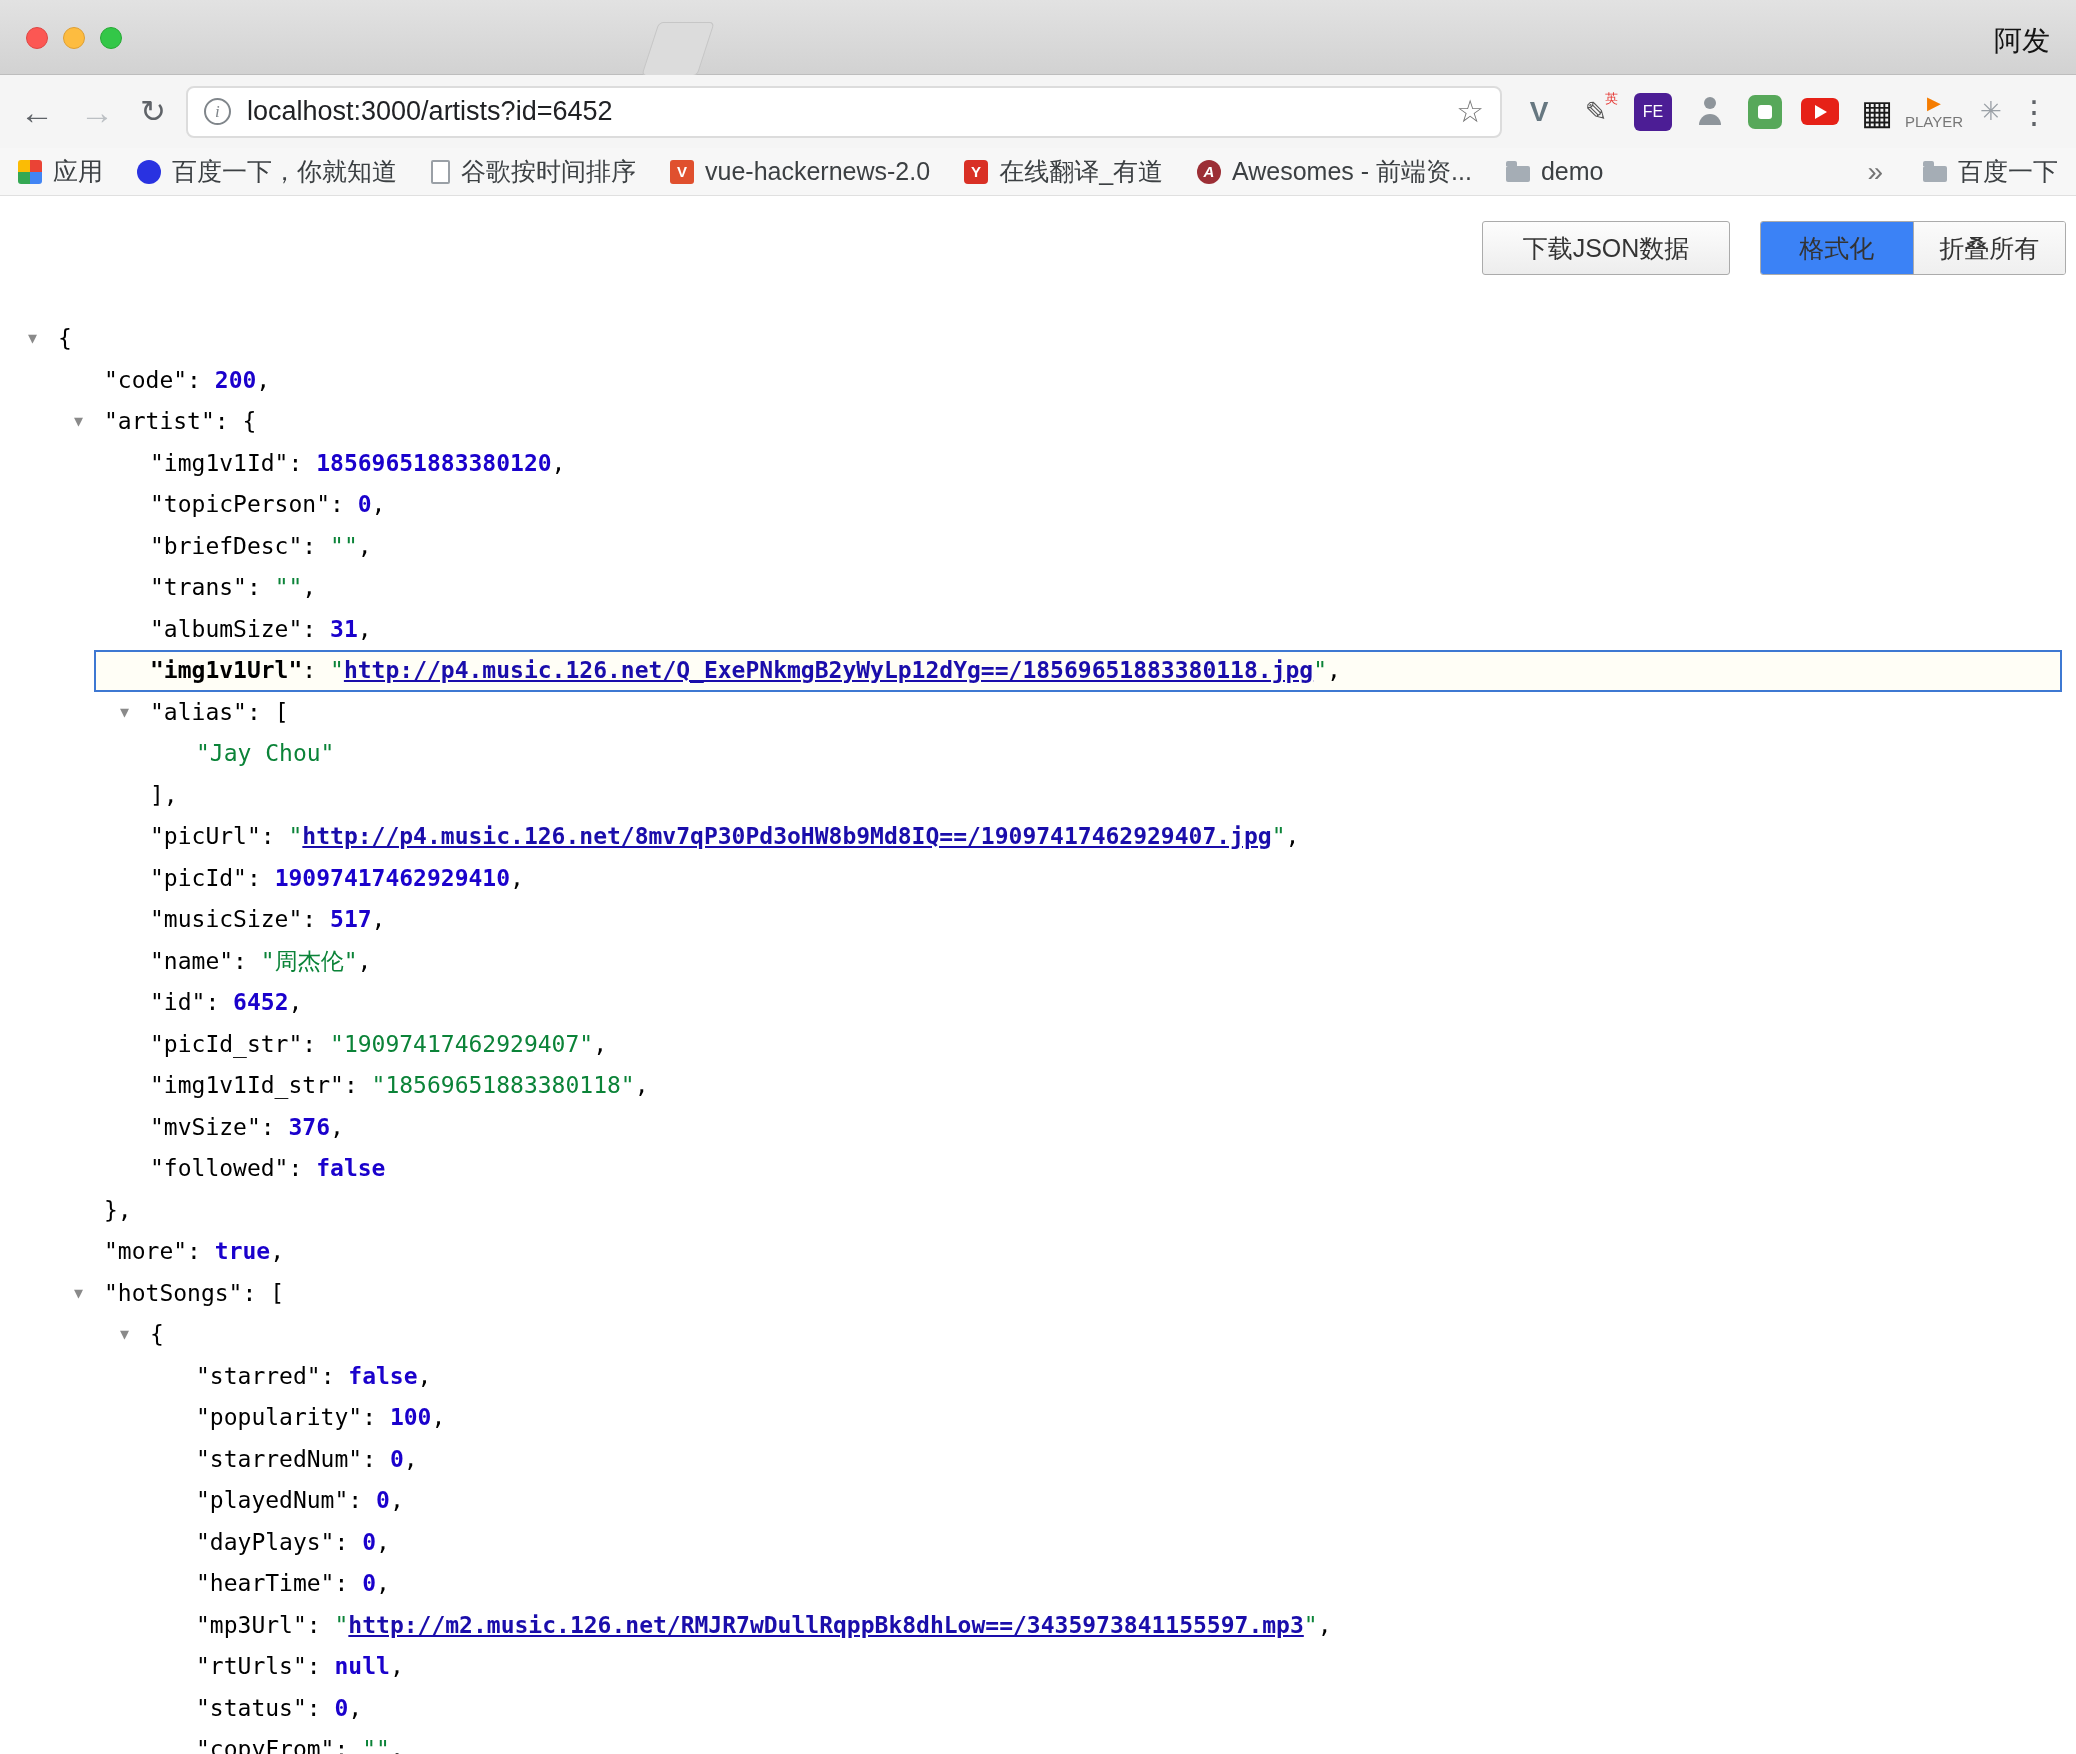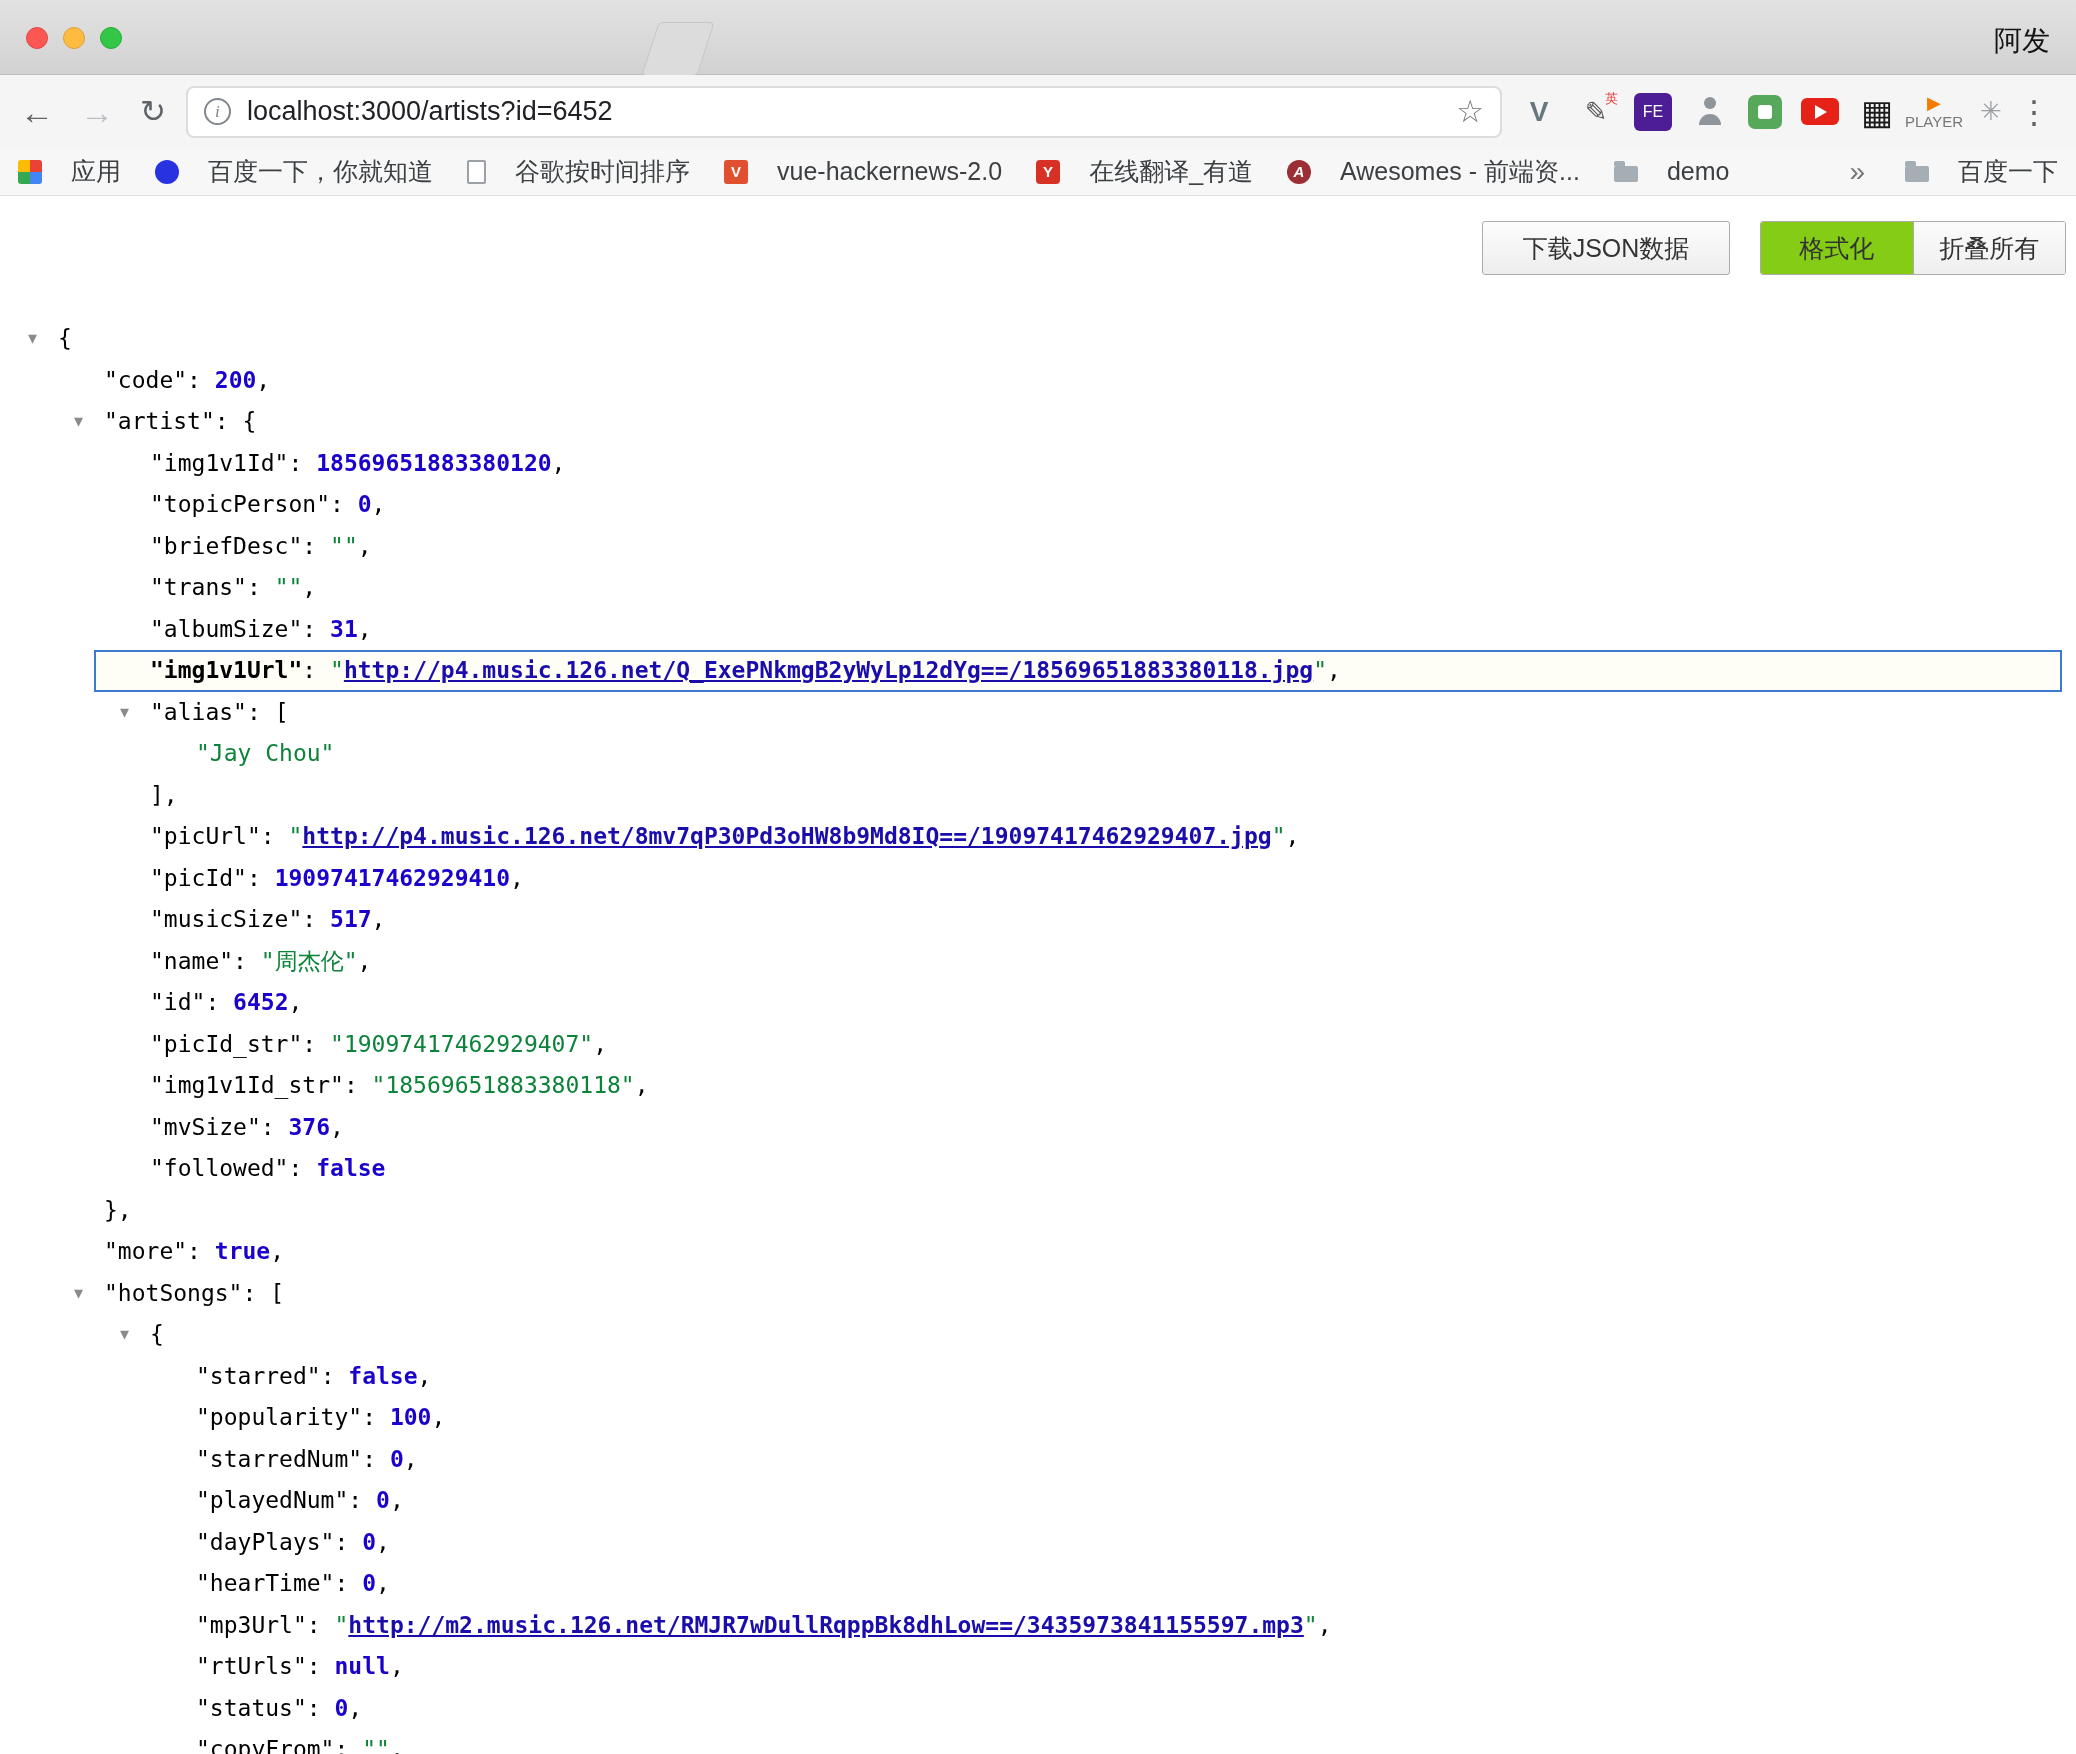--- a/index.html
+++ b/index.html
@@ -63,21 +63,21 @@
   .player-cap { font-size:15px; color:#777; line-height:1; margin-top:2px; }
   .ext-paw { color:#9AA0A6; font-size:26px; }
   .menu-dots { font-size:32px; color:#5F6368; margin:0 6px 0 8px; cursor:pointer;
     letter-spacing:1px; }
 
   
   .bookmarks { position:absolute; top:148px; left:0; right:0; height:48px;
     background:#F7F7F7; border-bottom:1px solid #E0E0E0; display:flex;
     align-items:center; padding:0 18px; font-size:25px; color:#3C4043; }
   .bm-left { display:flex; align-items:center; }
-  .bm-item { display:flex; align-items:center; gap:29px; margin-right:34px;
+  .bm-item { display:flex; align-items:center; gap:11px; margin-right:34px;
     white-space:nowrap; cursor:pointer; }
   .bm-icon { width:24px; height:24px; flex:none; display:flex; align-items:center;
     justify-content:center; color:#fff; font-size:15px; font-weight:bold; }
   .ic-apps { background:conic-gradient(#EA4335 0 25%, #4285F4 0 50%, #34A853 0 75%, #FBBC05 0);
     border-radius:3px; }
   .ic-baidu { background:#2932E1; border-radius:50%; }
   .ic-doc { width:19px; height:24px; background:#FFF; border:2px solid #9AA0A6; border-radius:2px; }
   .ic-vue { background:#E0502E; border-radius:3px; }
   .ic-youdao { background:#D93025; border-radius:4px; }
   .ic-awesomes { background:#9C2E35; border-radius:50%; font-style:italic; }
@@ -93,21 +93,21 @@
     overflow:hidden; }
   .page-toolbar { position:absolute; top:25px; left:0; right:0; height:54px; }
   .btn-download { position:absolute; right:346px; top:0; width:248px; height:54px;
     font-size:25px; color:#333; background:linear-gradient(#FDFDFD,#EDEDED);
     border:1px solid #ABABAB; border-radius:3px; display:flex; align-items:center;
     justify-content:center; cursor:pointer; }
   .seg { position:absolute; right:10px; top:0; width:306px; height:54px; display:flex;
     border:1px solid #ABABAB; border-radius:3px; overflow:hidden; }
   .seg-btn { flex:1; display:flex; align-items:center; justify-content:center;
     font-size:25px; color:#333; cursor:pointer; }
-  .seg-format { background:#84cc16; border-right:1px solid #ABABAB; }
+  .seg-format { background:#3b82f6; border-right:1px solid #ABABAB; }
   .seg-collapse { background:linear-gradient(#FBFBFB,#EFEFEF); }
 
   
   #json-tree { position:absolute; top:122px; left:0; right:0; bottom:0; overflow:hidden; }
   .jline { position:relative; height:41.5px; line-height:41.5px; white-space:pre;
     font-family:"DejaVu Sans Mono", monospace; font-size:23px; z-index:0; }
   .jline.highlight::before { content:''; position:absolute; left:94px; right:14px;
     top:0px; bottom:0px; background:#FFFEF6; border:2px solid #3E78D2; z-index:-1; }
   .arrow { position:absolute; top:0; color:#8A8A8A; font-size:15px; line-height:41.5px;
     cursor:pointer; }

